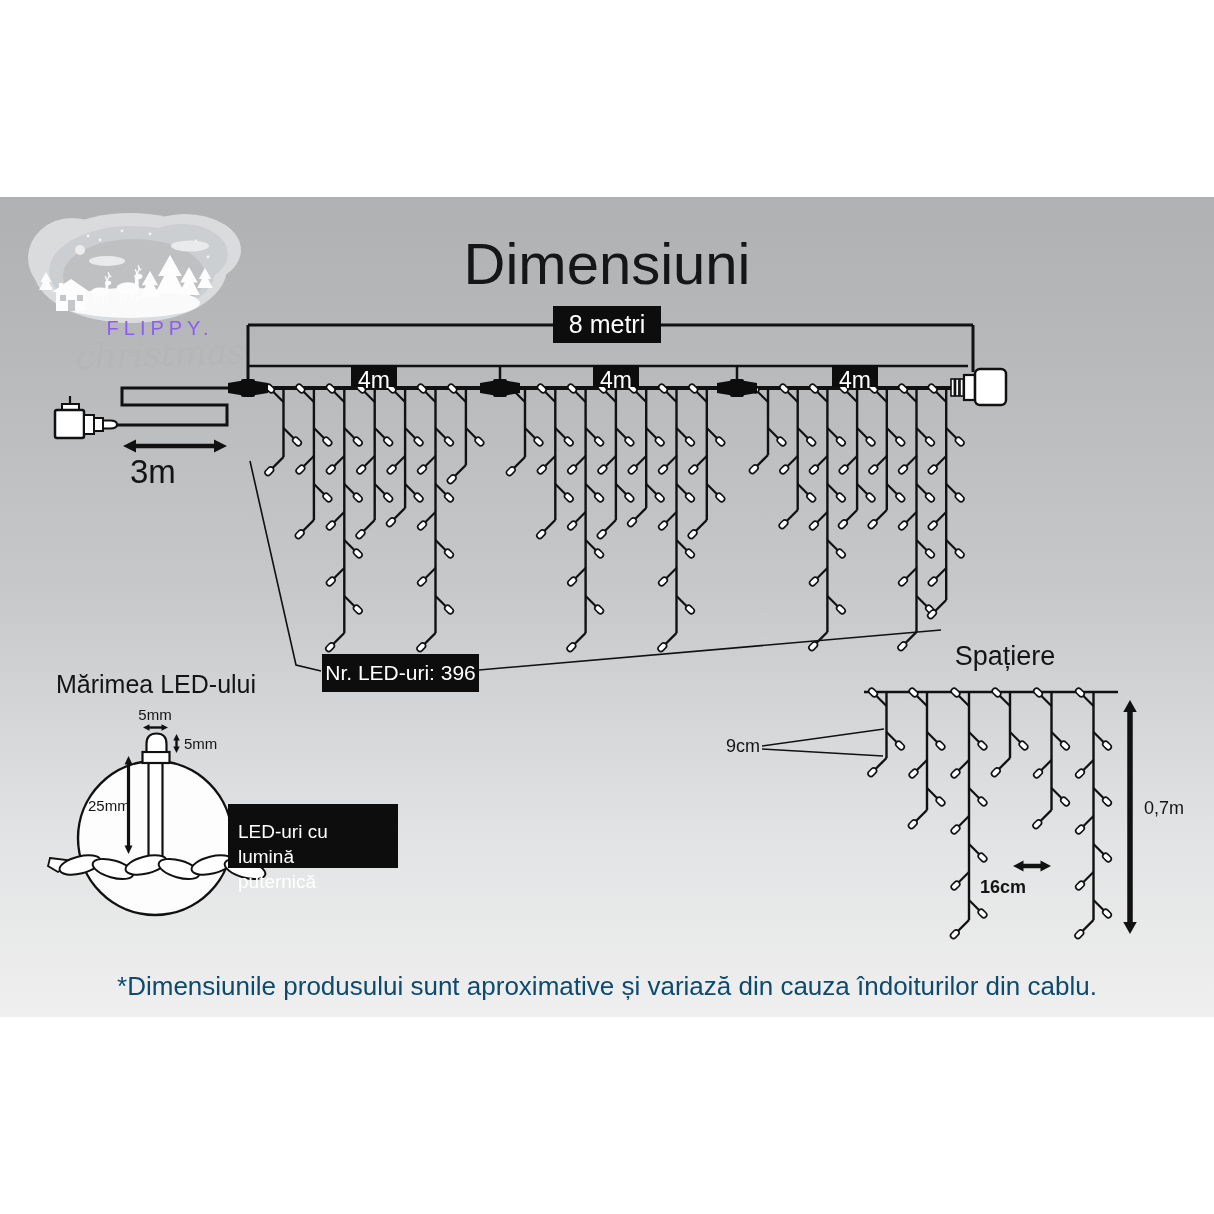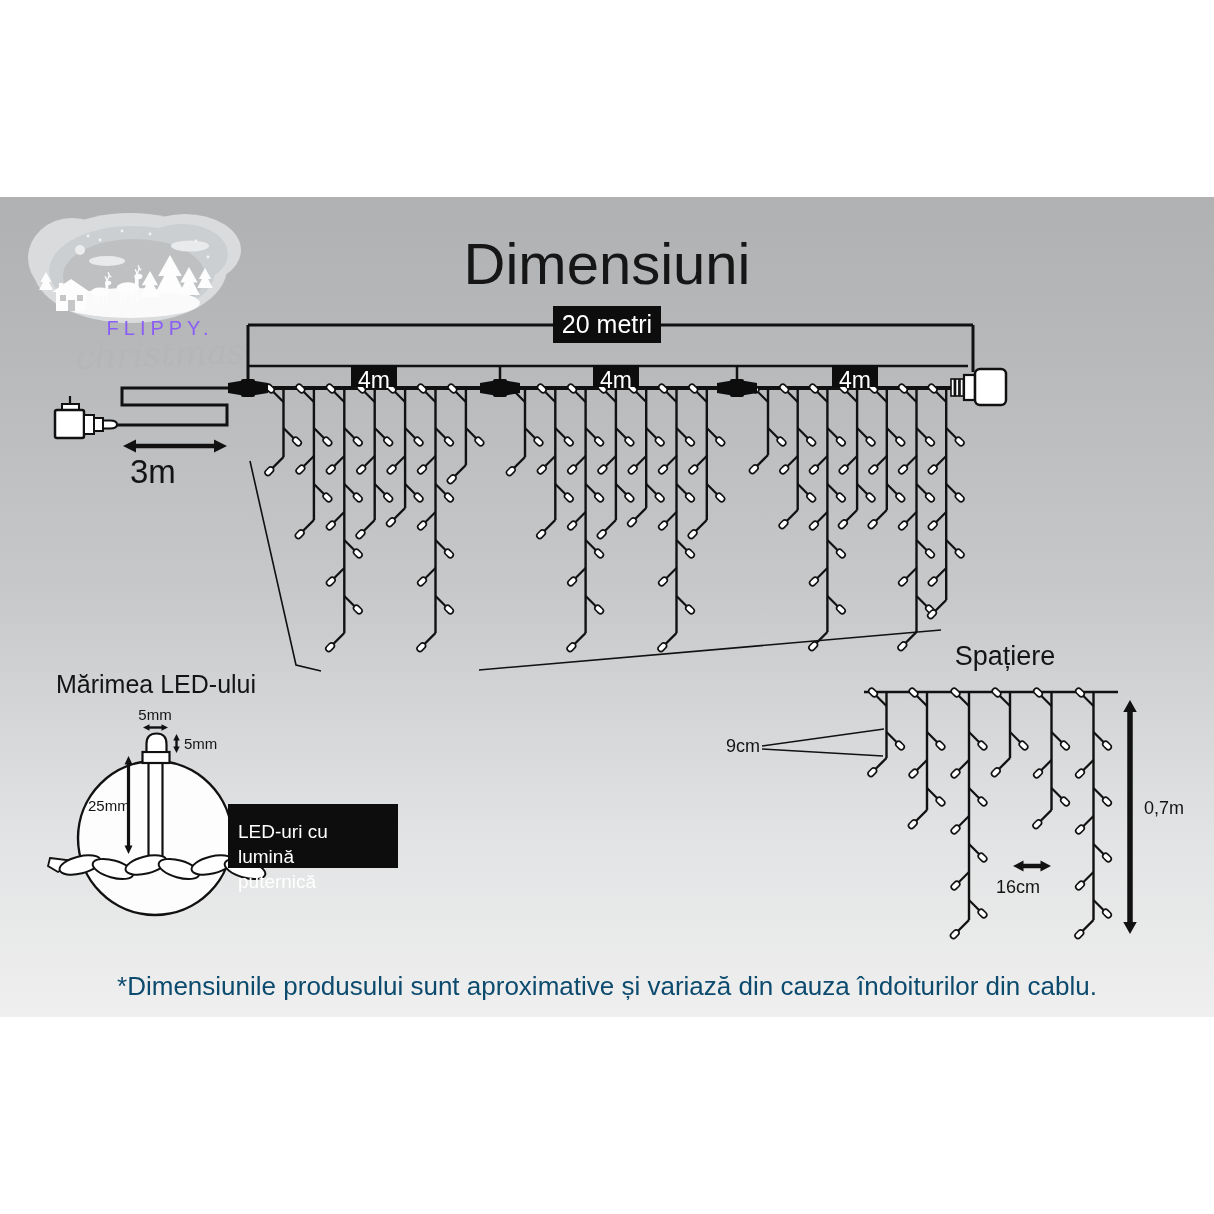--- a/index.html
+++ b/index.html
@@ -14,21 +14,21 @@
   .bb-12m{left:553px;top:306px;width:108px;height:37px;font-size:25px;text-align:center;line-height:37px;}
   .bb-4m{width:46px;height:22px;top:365px;font-size:23px;text-align:center;line-height:31px;}
   .bb-4m.s1{left:351px;} .bb-4m.s2{left:593px;} .bb-4m.s3{left:832px;}
   .bb-connect{left:1008px;top:346px;width:124px;height:83px;font-size:19px;line-height:1.34;
               padding:6px 8px;white-space:pre-line;}
   .bb-ledcount{left:322px;top:654px;width:157px;height:38px;font-size:21px;text-align:center;line-height:38px;}
   .bb-lednote{left:228px;top:804px;width:170px;height:64px;font-size:19px;line-height:1.32;
               padding:15px 10px;white-space:pre-line;}
   .lbl-3m{left:130px;top:453px;width:90px;text-align:left;font-size:33px;}
   .lbl-9cm{left:700px;top:736px;width:60px;text-align:right;font-size:18px;}
-  .lbl-16cm{left:996px;top:877px;width:70px;text-align:left;font-size:18px;}
+  .lbl-16cm{left:968px;top:877px;width:70px;text-align:center;font-size:18px;font-weight:bold;}
   .lbl-07m{left:1144px;top:798px;font-size:18px;}
   .lbl-5mm-w{left:125px;top:706px;width:60px;text-align:center;font-size:15px;}
   .lbl-5mm-h{left:184px;top:735px;font-size:15px;}
   .lbl-25mm{left:88px;top:797px;font-size:15px;}
   .h-marimea{left:56px;top:670px;font-size:25px;}
   .h-spatiere{left:900px;top:641px;width:210px;text-align:center;font-size:27px;}
   .footnote{left:0;right:0;top:971px;text-align:center;font-size:26px;color:#0c4a6e;}
   .logo-flippy{left:60px;top:317px;width:200px;text-align:center;font-size:20px;letter-spacing:5px;
                color:#8b5cf6;}
   .logo-script{left:40px;top:334px;width:240px;text-align:center;font-size:34px;color:#b4b6b8;
@@ -524,24 +524,25 @@
       </g>
       <g>
         <line x1="1130" y1="711" x2="1130" y2="923" stroke="#111111" stroke-width="5.5"></line>
         <polygon points="1130,700 1123.25,712 1136.75,712" fill="#111111"></polygon>
         <polygon points="1130,934 1123.25,922 1136.75,922" fill="#111111"></polygon>
       </g>
     </svg>
 
   <div class="txt page-title">Dimensiuni</div>
 
-  <div class="blackbox bb-12m">20 metri</div>
+  <div class="blackbox bb-12m">8 metri</div>
   <div class="blackbox bb-4m s1">4m</div>
   <div class="blackbox bb-4m s2">4m</div>
   <div class="blackbox bb-4m s3">4m</div>
+  <div class="blackbox bb-ledcount">Nr. LED-uri: 396</div>
   <div class="blackbox bb-lednote">LED-uri cu lumină
 puternică</div>
 
   <div class="txt lbl-3m">3m</div>
   <div class="txt h-marimea">Mărimea LED-ului</div>
   <div class="txt h-spatiere">Spațiere</div>
   <div class="txt lbl-9cm">9cm</div>
   <div class="txt lbl-16cm">16cm</div>
   <div class="txt lbl-07m">0,7m</div>
   <div class="txt lbl-5mm-w">5mm</div>

